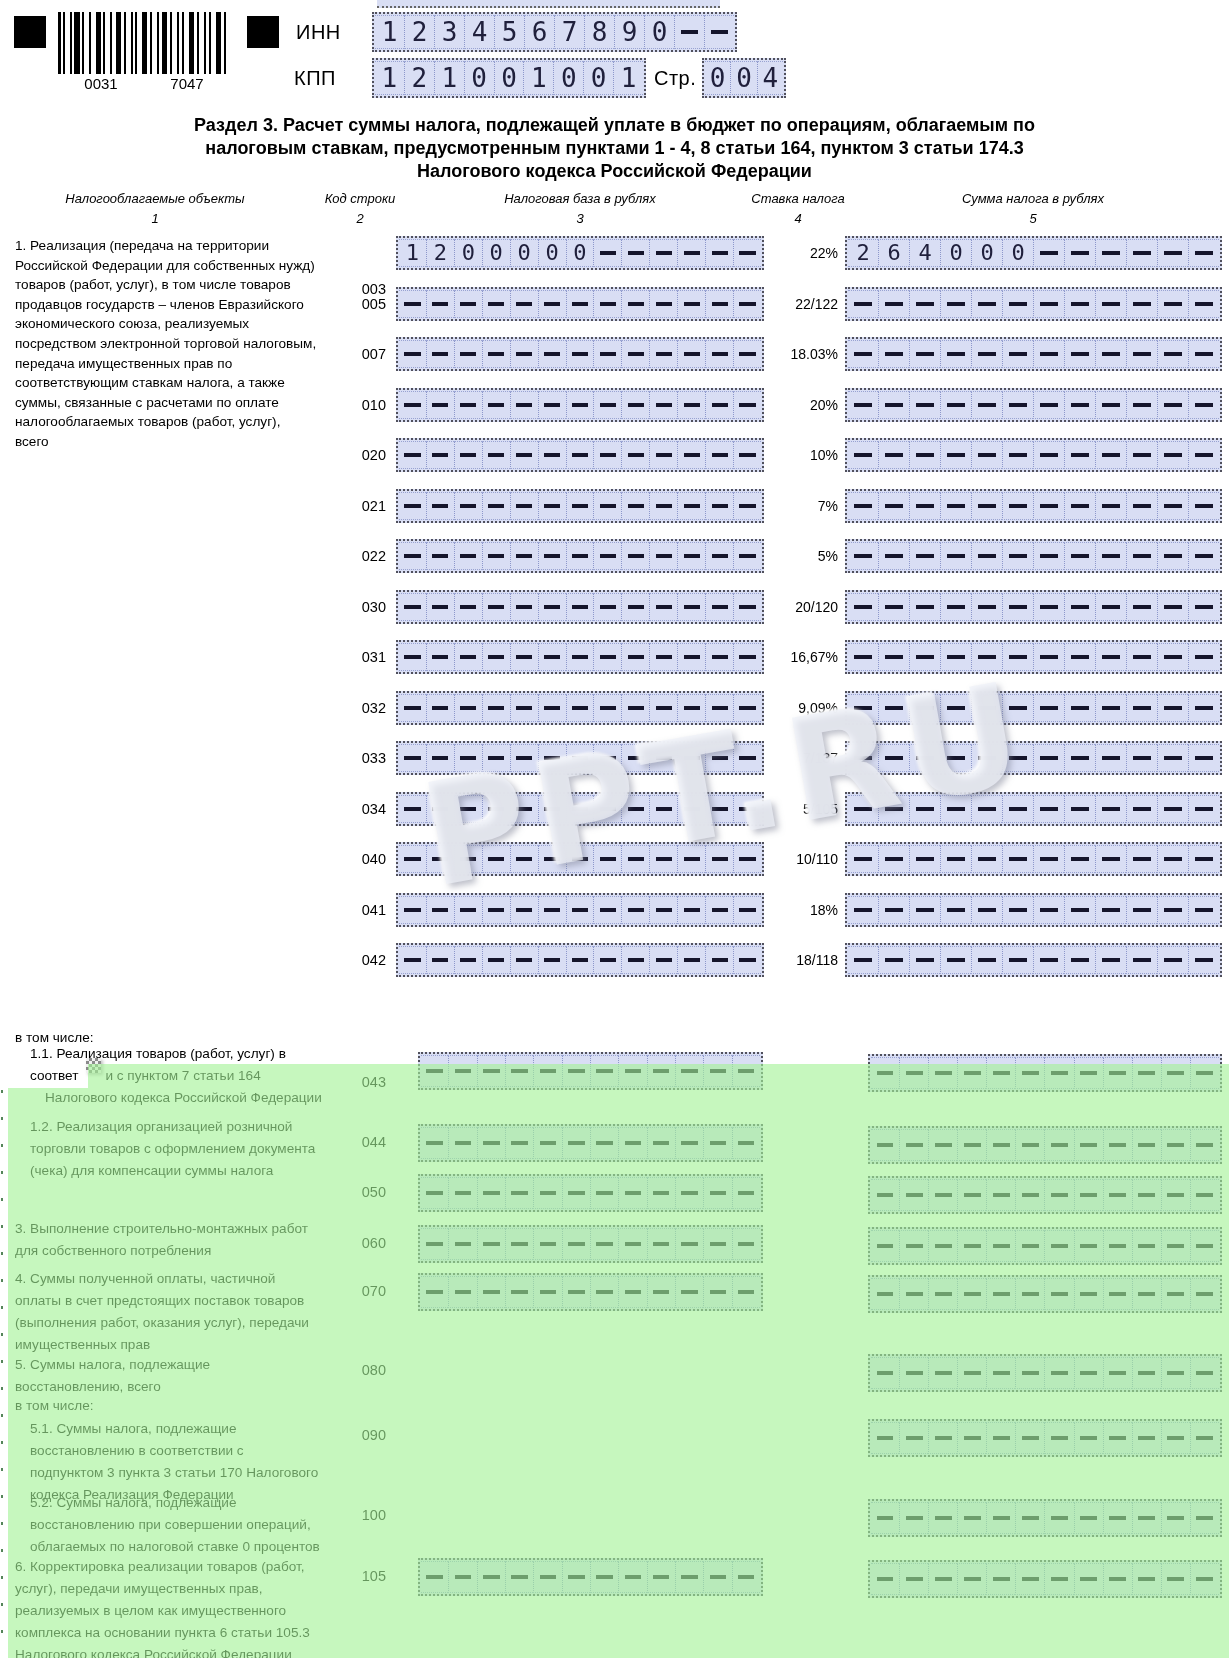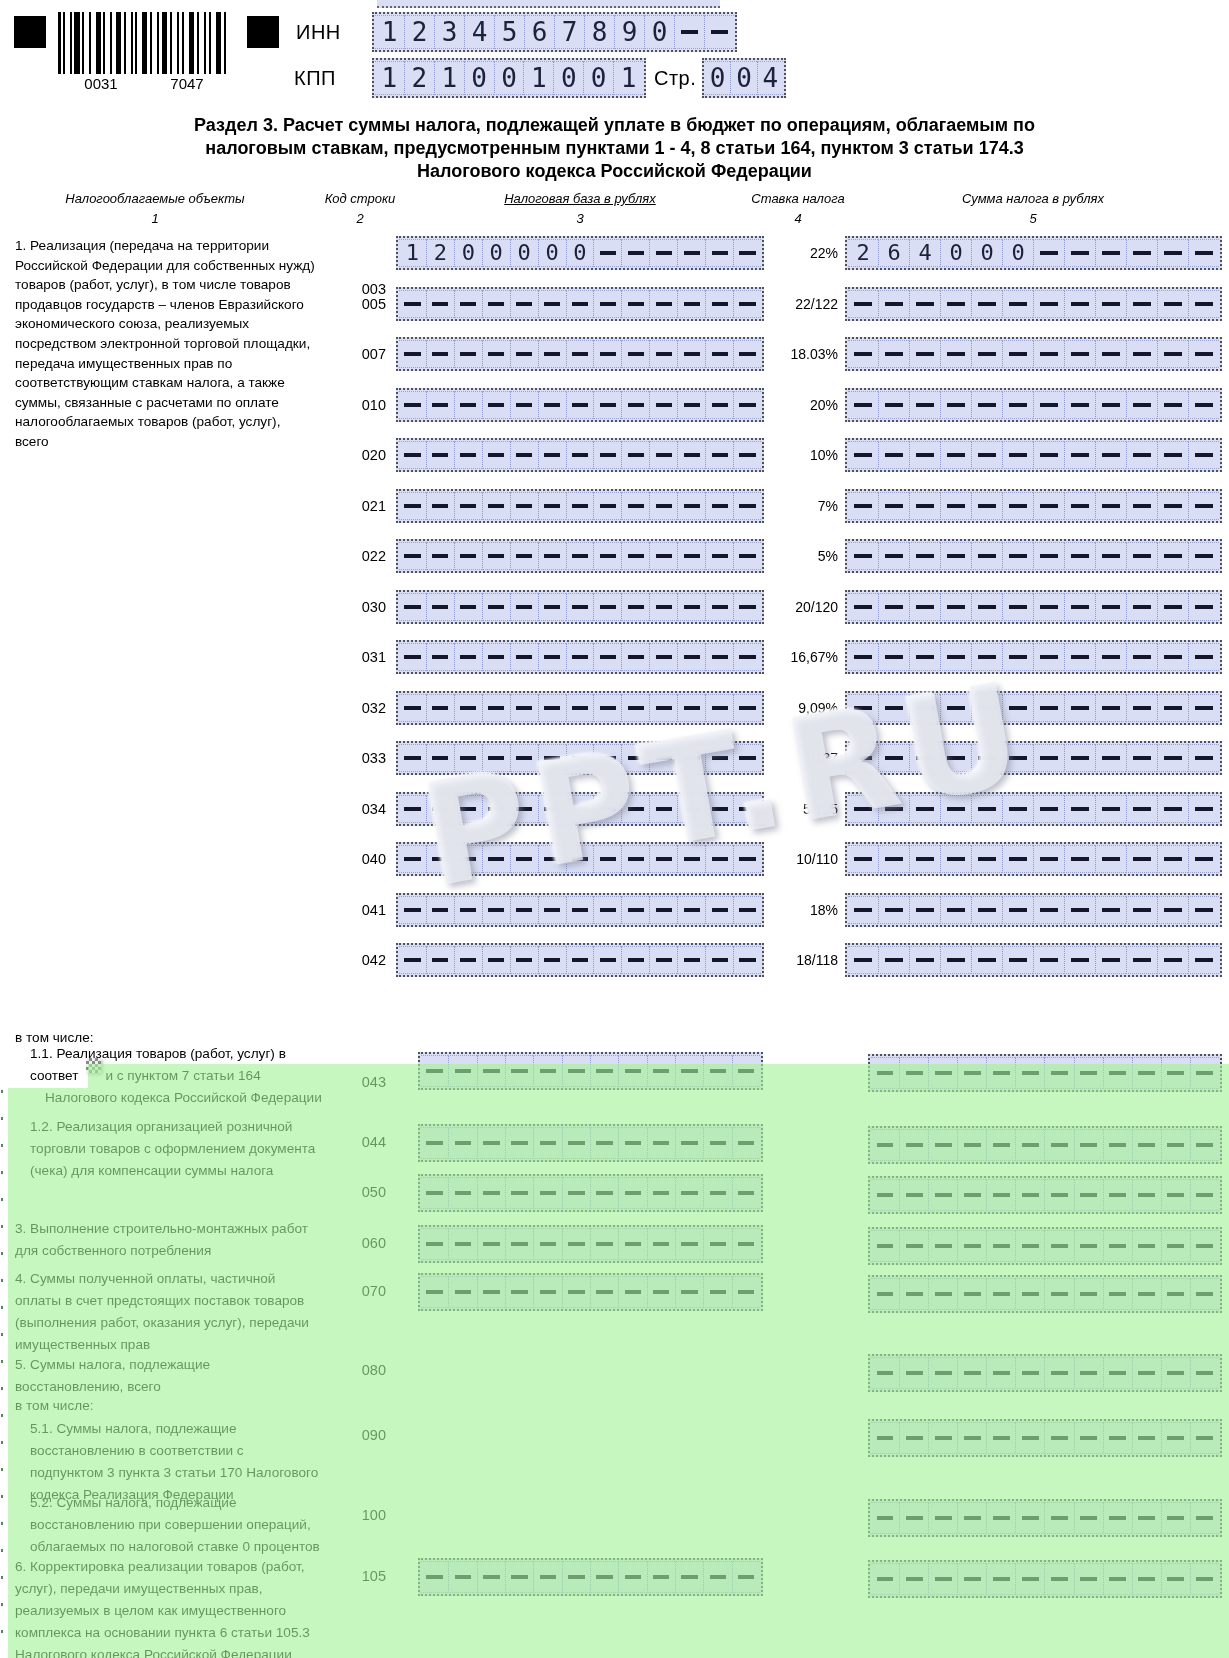--- a/index.html
+++ b/index.html
@@ -103,21 +103,21 @@
   <div class="toplabel" style="left:654px;top:67px;">Стр.</div>
 
   <div class="title-line" style="top:115px;">Раздел 3. Расчет суммы налога, подлежащей уплате в бюджет по операциям, облагаемым по</div>
   <div class="title-line" style="top:138px;">налоговым ставкам, предусмотренным пунктами 1 - 4, 8 статьи 164, пунктом 3 статьи 174.3</div>
   <div class="title-line" style="top:161px;">Налогового кодекса Российской Федерации</div>
 
   <div class="hdr" style="left:0;top:191px;width:310px;">Налогооблагаемые объекты</div>
   <div class="hdr" style="left:0;top:211px;width:310px;">1</div>
   <div class="hdr" style="left:300px;top:191px;width:120px;">Код строки</div>
   <div class="hdr" style="left:300px;top:211px;width:120px;">2</div>
-  <div class="hdr" style="left:430px;top:191px;width:300px;text-decoration:underline;">Налоговая база в рублях</div>
+  <div class="hdr" style="left:430px;top:191px;width:300px;">Налоговая база в рублях</div>
   <div class="hdr" style="left:430px;top:211px;width:300px;">3</div>
   <div class="hdr" style="left:728px;top:191px;width:140px;">Ставка налога</div>
   <div class="hdr" style="left:728px;top:211px;width:140px;">4</div>
   <div class="hdr" style="left:878px;top:191px;width:310px;">Сумма налога в рублях</div>
   <div class="hdr" style="left:878px;top:211px;width:310px;">5</div>
 
   <div class="txt" style="left:15px;top:1030px;">в том числе:</div>
 
   <div class="txt" style="left:30px;top:1046px;white-space:nowrap;">1.1. Реализация товаров (работ, услуг) в</div>
   <div class="txt" style="left:30px;top:1068px;white-space:nowrap;">
@@ -211,21 +211,21 @@
       <span class="cell">
         <span class="digit" style="font-size: 26px;">4</span>
       </span>
     </div>
     <div class="txt" style="left: 15px; top: 236px;">
       <div class="ln">1. Реализация (передача на территории</div>
       <div class="ln">Российской Федерации для собственных нужд)</div>
       <div class="ln">товаров (работ, услуг), в том числе товаров</div>
       <div class="ln">продавцов государств – членов Евразийского</div>
       <div class="ln">экономического союза, реализуемых</div>
-      <div class="ln">посредством электронной торговой площадки,</div>
+      <div class="ln">посредством электронной торговой налоговым,</div>
       <div class="ln">передача имущественных прав по</div>
       <div class="ln">соответствующим ставкам налога, а также</div>
       <div class="ln">суммы, связанные с расчетами по оплате</div>
       <div class="ln">налогооблагаемых товаров (работ, услуг),</div>
       <div class="ln">всего</div>
     </div>
     <div class="code" style="left: 336px; top: 245px; margin-top: 36px;">003</div>
     <div class="rate" style="left: 746px; top: 245px;">22%</div>
     <div class="field" style="left: 396px; top: 236px; width: 368px; height: 34px;">
       <span class="cell">

